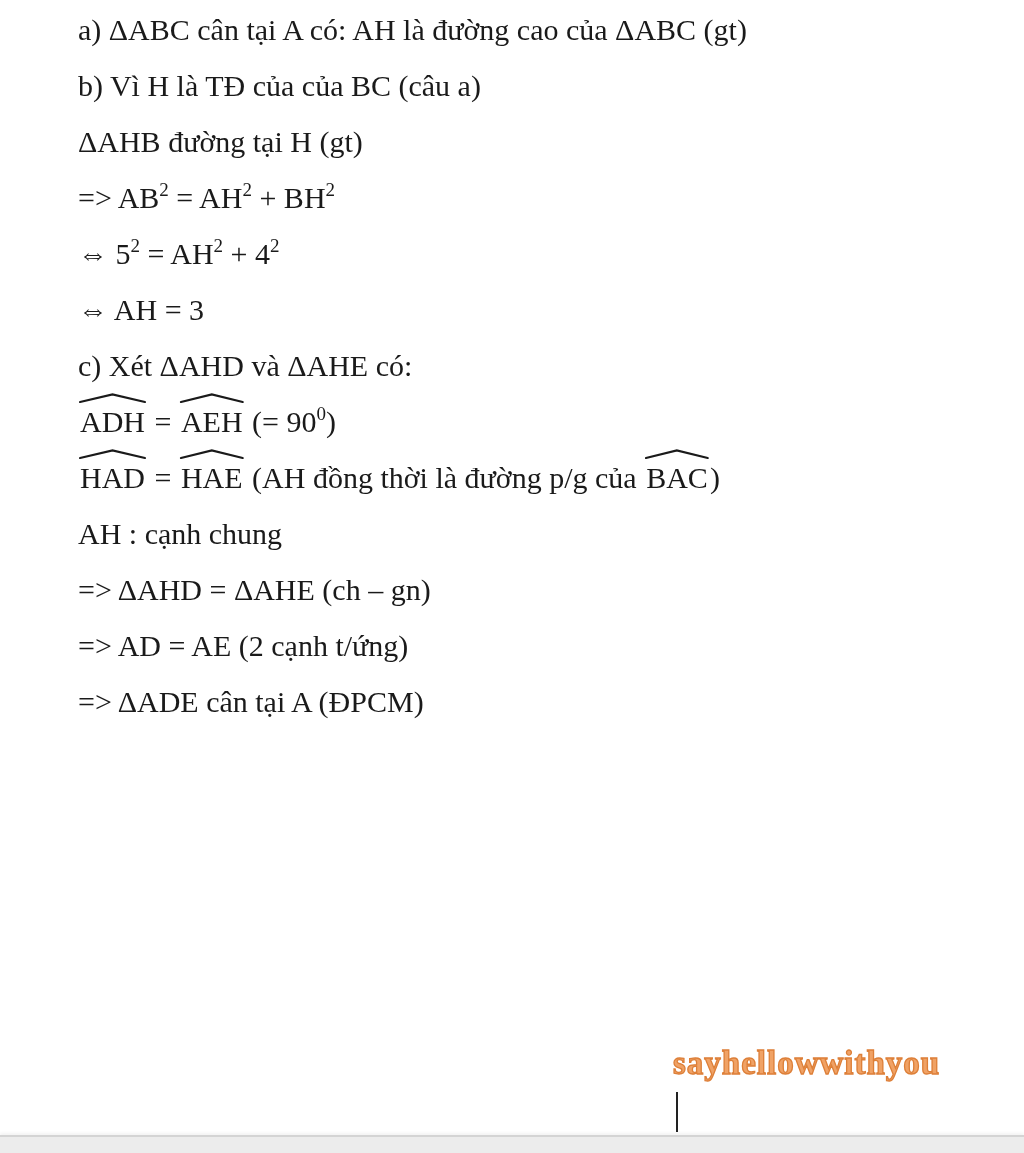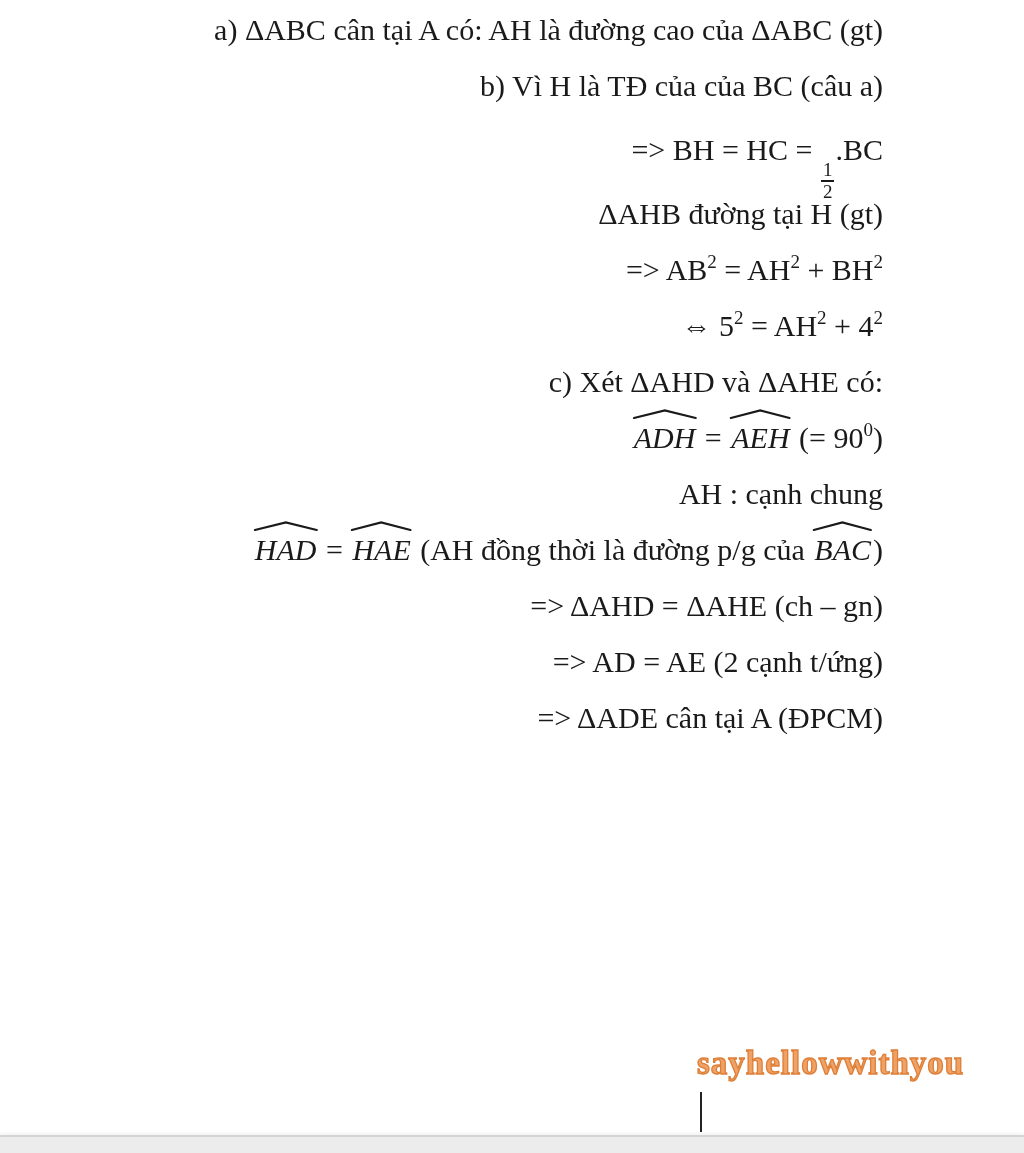--- a/index.html
+++ b/index.html
@@ -19,21 +19,20 @@
   .proof {
     position: absolute;
     left: 0;
     top: 2px;
     width: 883px;
     padding-left: 78px;
     box-sizing: border-box;
     color: #1a1a1a;
     font-size: 30px;
     font-family: "Liberation Serif", serif;
-    text-align: right;
   }
   .proof-line {
     height: 56px;
     line-height: 56px;
     white-space: pre;
   }
   .proof-line.tall {
     height: 72px;
     line-height: 72px;
   }
@@ -63,21 +62,20 @@
     padding: 0 2px;
   }
   .frac .num {
     border-bottom: 2px solid #1a1a1a;
   }
 
   
   .angle {
     position: relative;
     display: inline-block;
-    font-style: italic;
     padding: 0 2px;
   }
   .angle svg {
     position: absolute;
     top: -1px;
     left: 0;
     width: 100%;
     height: 10px;
     overflow: visible;
   }
@@ -97,21 +95,20 @@
     font-weight: bold;
     font-size: 33px;
     line-height: 50px;
     letter-spacing: 1px;
     color: #f0a265;
     -webkit-text-stroke: 1.3px #dd7f38;
     white-space: nowrap;
   }
   .watermark .wm-line {
     height: 50px;
-    margin-left: 24px;
   }
   .text-cursor {
     display: inline-block;
     width: 2px;
     height: 40px;
     background: #222222;
     vertical-align: -8px;
     margin-left: 3px;
     -webkit-text-stroke: 0;
   }
@@ -127,38 +124,38 @@
     border-top: 2px solid #d4d4d4;
     box-shadow: 0 -2px 3px rgba(0,0,0,0.05);
   }
 </style>
 </head>
 <body>
 
 <div class="proof">
     <div class="proof-line">a) ΔABC cân tại A có: AH là đường cao của ΔABC (gt)</div>
     <div class="proof-line">b) Vì H là TĐ của của BC (câu a)</div>
-    <div class="proof-line tall">=&gt; BH = HC = <span class="frac"><span class="num">1</span><span class="den">2</span></span>.BC</div>
     <div class="proof-line">ΔAHB đường tại H (gt)</div>
     <div class="proof-line">=&gt; AB<sup>2</sup> = AH<sup>2</sup> + BH<sup>2</sup></div>
     <div class="proof-line">⇔ 5<sup>2</sup> = AH<sup>2</sup> + 4<sup>2</sup></div>
+    <div class="proof-line">⇔ AH = 3</div>
     <div class="proof-line">c) Xét ΔAHD và ΔAHE có:</div>
     <div class="proof-line"><span class="angle"><svg viewBox="0 0 100 10" preserveAspectRatio="none">
           <path d="M3,9 L50,1.5 L97,9" vector-effect="non-scaling-stroke"></path>
         </svg><span class="angle-text">ADH</span></span> = <span class="angle"><svg viewBox="0 0 100 10" preserveAspectRatio="none">
           <path d="M3,9 L50,1.5 L97,9" vector-effect="non-scaling-stroke"></path>
         </svg><span class="angle-text">AEH</span></span> (= 90<sup>0</sup>)</div>
-    <div class="proof-line">AH : cạnh chung</div>
     <div class="proof-line"><span class="angle"><svg viewBox="0 0 100 10" preserveAspectRatio="none">
           <path d="M3,9 L50,1.5 L97,9" vector-effect="non-scaling-stroke"></path>
         </svg><span class="angle-text">HAD</span></span> = <span class="angle"><svg viewBox="0 0 100 10" preserveAspectRatio="none">
           <path d="M3,9 L50,1.5 L97,9" vector-effect="non-scaling-stroke"></path>
         </svg><span class="angle-text">HAE</span></span> (AH đồng thời là đường p/g của <span class="angle"><svg viewBox="0 0 100 10" preserveAspectRatio="none">
           <path d="M3,9 L50,1.5 L97,9" vector-effect="non-scaling-stroke"></path>
         </svg><span class="angle-text">BAC</span></span>)</div>
+    <div class="proof-line">AH : cạnh chung</div>
     <div class="proof-line">=&gt; ΔAHD = ΔAHE (ch – gn)</div>
     <div class="proof-line">=&gt; AD = AE (2 cạnh t/ứng)</div>
     <div class="proof-line">=&gt; ΔADE cân tại A (ĐPCM)</div>
   </div>
 
 <div class="watermark">
   <div class="wm-line">sayhellowwithyou</div>
   <div class="wm-line"><span class="text-cursor"></span></div>
 </div>
 

